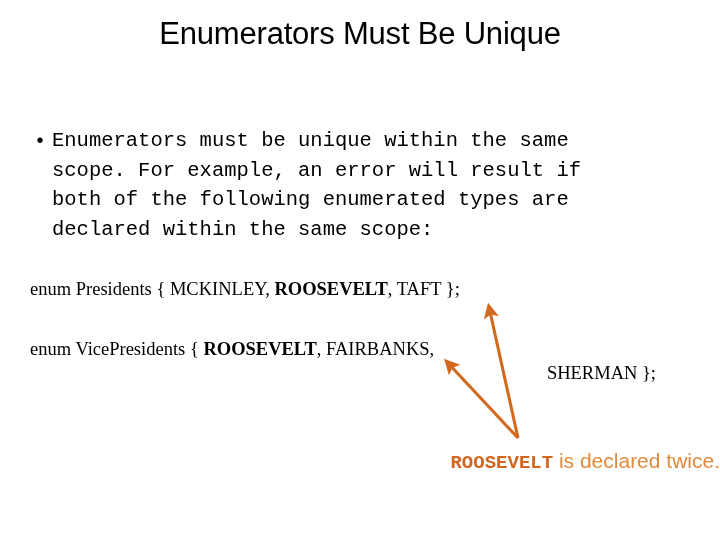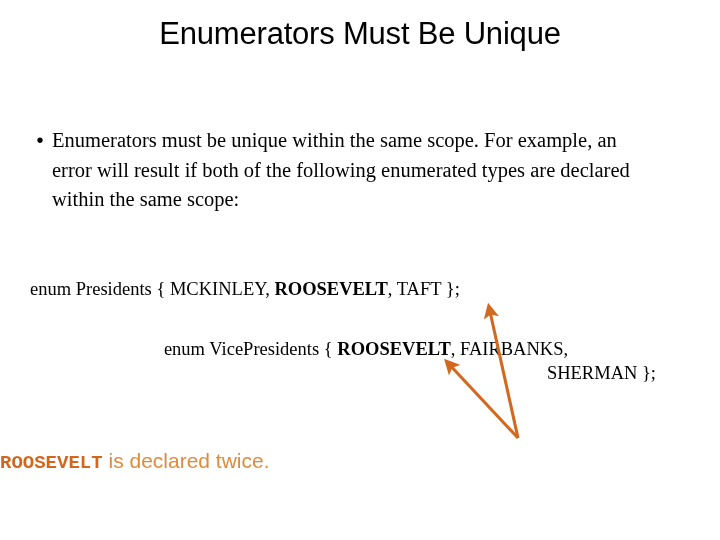--- a/index.html
+++ b/index.html
@@ -53,21 +53,21 @@
   }
   .bullet-dot {
     font-size: 20px;
     line-height: 29px;
     width: 24px;
     flex: 0 0 24px;
     text-align: center;
     color: #000000;
   }
   .bullet-text {
-    font-family: Liberation Serif, serif;
+    font-family: Liberation Mono, monospace;
     font-size: 20.5px;
     line-height: 29.5px;
     color: #000000;
     flex: 1 1 auto;
     max-width: 578px;
   }
 
   
   .code-block {
     position: absolute;
@@ -78,38 +78,37 @@
   .code-line {
     font-family: Liberation Serif, serif;
     font-size: 18.5px;
     line-height: 22px;
     color: #000000;
     white-space: pre;
     letter-spacing: 0px;
   }
   .code-line-2 {
     margin-top: 38px;
-    text-align: center;
   }
   .code-line-3 {
     margin-top: 2px;
     text-align: right;
     padding-right: 46px;
   }
   .kw-bold {
     font-weight: bold;
   }
 
   
   .caption-block {
     position: absolute;
     left: 0;
     top: 449px;
     width: 720px;
-    text-align: left;
+    text-align: right;
   }
   .caption-code {
     font-family: "Liberation Mono", "DejaVu Sans Mono", monospace;
     font-size: 19px;
     font-weight: bold;
     color: #D2661E;
   }
   .caption-text {
     font-family: "Liberation Sans", sans-serif;
     font-size: 21px;

